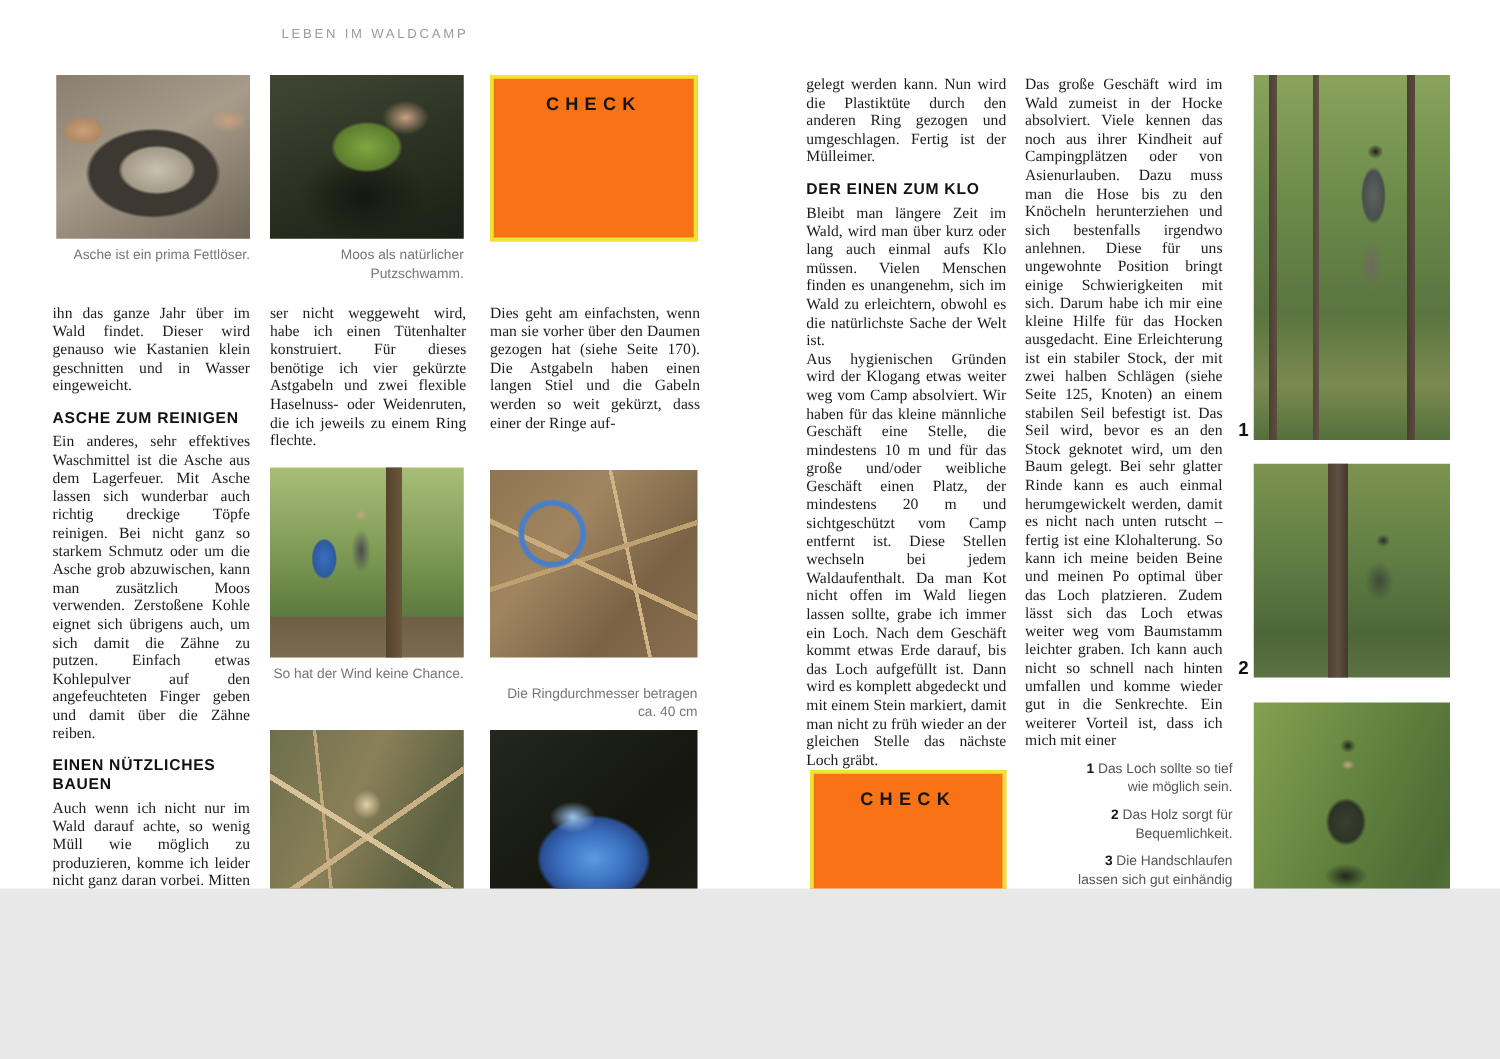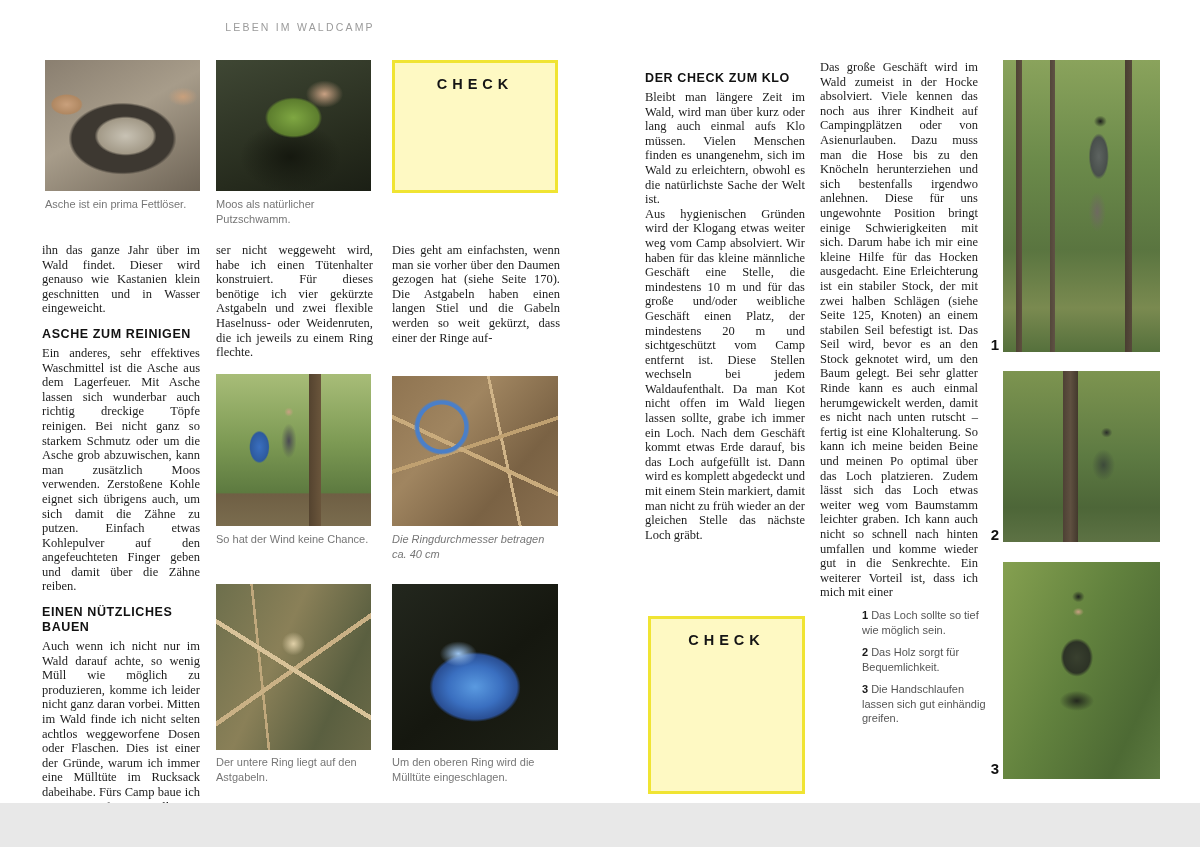--- a/index.html
+++ b/index.html
@@ -1,50 +1,50 @@
 <!DOCTYPE html>
 <html><head>
 <meta charset="utf-8">
 <style>
   * { margin:0; padding:0; box-sizing:border-box; }
   html,body { background:#e8e8e8; }
   #spread {
-    position:relative; width:1200px; height:803px; background:#ffffff;
+    position:relative; width:1200px; height:711px; background:#ffffff;
     overflow:hidden; font-family:"Liberation Sans", sans-serif;
   }
   .runhead {
     position:absolute; width:400px; text-align:center;
     font-size:10.5px; letter-spacing:2.2px; color:#9b9b9b;
   }
   .pagenum {
     position:absolute; width:100px; text-align:right;
     font-size:10.5px; color:#8a8a8a; letter-spacing:0.5px;
   }
   .bodycol {
     position:absolute; font-family:"Liberation Serif", serif;
     font-size:12.5px; line-height:14.6px; color:#1c1c1c; text-align:justify;
   }
   .bodycol p { margin-bottom:0; }
   .bodycol h3 {
     font-family:"Liberation Sans", sans-serif; font-size:12.5px; font-weight:bold;
     letter-spacing:0.6px; color:#111; margin:11px 0 4px 0; line-height:15px; text-align:left;
   }
   .caption {
-    position:absolute; text-align:left; font-size:11px; line-height:14.5px; color:#767676;
+    position:absolute; text-align:right; font-size:11px; line-height:14.5px; color:#767676;
   }
   .photo { position:absolute; }
   .checkbox {
-    position:absolute; border:3px solid #f0e432; background:#fef9c3; padding:13px 8px 10px 8px;
+    position:absolute; border:3px solid #f0e432; background:#f97316; padding:13px 8px 10px 8px;
     text-align:center;
   }
   .checkbox .ck-title {
     font-size:14.5px; font-weight:bold; letter-spacing:5px; color:#151515; margin-bottom:8px;
   }
   .checkbox .ck-body { font-size:11px; line-height:15.5px; color:#3f3f3f; }
-  .numcaps { position:absolute; text-align:left; }
+  .numcaps { position:absolute; text-align:right; }
   .numcap { font-size:11px; line-height:14.5px; color:#555; margin-bottom:8px; }
   .numcap b { color:#1a1a1a; margin-right:3px; }
   .photonum {
     position:absolute; font-size:15px; font-weight:bold; color:#111; width:14px; text-align:right;
   }
   
   .p-ash { background:
     radial-gradient(ellipse 26px 17px at 14% 34%, #c9a07c 0%, #b08862 55%, rgba(0,0,0,0) 62%),
     radial-gradient(ellipse 24px 15px at 89% 28%, #c9a07c 0%, rgba(0,0,0,0) 62%),
     radial-gradient(ellipse 50px 32px at 52% 58%, #c8c2b4 0%, #a39a88 55%, rgba(0,0,0,0) 62%),
@@ -129,31 +129,32 @@
     </div>
     <div class="photo p-windholder" style="left:216px; top:374px; width:155px; height:152px;"></div>
     <div class="caption" style="left:216px; top:532px; width:155px;">So hat der Wind keine Chance.</div>
     <div class="photo p-frame" style="left:216px; top:584px; width:155px; height:166px;"></div>
     <div class="caption" style="left:216px; top:755px; width:155px;">Der untere Ring liegt auf den Astgabeln.</div>
 
     <div class="bodycol" style="left:392px; top:243px; width:168px;">
       <p>Dies geht am einfachsten, wenn man sie vorher über den Daumen gezogen hat (siehe Seite 170). Die Astgabeln haben einen langen Stiel und die Gabeln werden so weit gekürzt, dass einer der Ringe auf-</p>
     </div>
     <div class="photo p-rings" style="left:392px; top:376px; width:166px; height:150px;"></div>
-    <div class="caption" style="left:392px; top:532px; width:166px;font-style:italic;">Die Ringdurchmesser betragen ca. 40 cm</div>
+    <div class="caption" style="left:392px; top:548px; width:166px;">Die Ringdurchmesser betragen ca. 40 cm</div>
     <div class="photo p-bluebag" style="left:392px; top:584px; width:166px; height:166px;"></div>
     <div class="caption" style="left:392px; top:755px; width:166px;">Um den oberen Ring wird die Mülltüte eingeschlagen.</div>
 
     <div class="pagenum" style="left:250px; top:816px;">162</div>
   </div>
 
   <div>
 
     <div class="bodycol" style="left:645px; top:60px; width:160px;">
-      <h3>DER CHECK ZUM KLO</h3>
+      <p>gelegt werden kann. Nun wird die Plastiktüte durch den anderen Ring gezogen und umgeschlagen. Fertig ist der Mülleimer.</p>
+      <h3>DER EINEN ZUM KLO</h3>
       <p>Bleibt man längere Zeit im Wald, wird man über kurz oder lang auch einmal aufs Klo müssen. Vielen Menschen finden es unangenehm, sich im Wald zu erleichtern, obwohl es die natürlichste Sache der Welt ist.</p>
       <p>Aus hygienischen Gründen wird der Klogang etwas weiter weg vom Camp absolviert. Wir haben für das kleine männliche Geschäft eine Stelle, die mindestens 10 m und für das große und/oder weibliche Geschäft einen Platz, der mindestens 20 m und sichtgeschützt vom Camp entfernt ist. Diese Stellen wechseln bei jedem Waldaufenthalt. Da man Kot nicht offen im Wald liegen lassen sollte, grabe ich immer ein Loch. Nach dem Geschäft kommt etwas Erde darauf, bis das Loch aufgefüllt ist. Dann wird es komplett abgedeckt und mit einem Stein markiert, damit man nicht zu früh wieder an der gleichen Stelle das nächste Loch gräbt.</p>
     </div>
 
     <div class="checkbox" style="left:648px; top:616px; width:157px; height:178px;">
       <div class="ck-title">CHECK</div>
     </div>
 
     <div class="bodycol" style="left:820px; top:60px; width:158px;">
       <p>Das große Geschäft wird im Wald zumeist in der Hocke absolviert. Viele kennen das noch aus ihrer Kindheit auf Campingplätzen oder von Asienurlauben. Dazu muss man die Hose bis zu den Knöcheln herunterziehen und sich bestenfalls irgendwo anlehnen. Diese für uns ungewohnte Position bringt einige Schwierigkeiten mit sich. Darum habe ich mir eine kleine Hilfe für das Hocken ausgedacht. Eine Erleichterung ist ein stabiler Stock, der mit zwei halben Schlägen (siehe Seite 125, Knoten) an einem stabilen Seil befestigt ist. Das Seil wird, bevor es an den Stock geknotet wird, um den Baum gelegt. Bei sehr glatter Rinde kann es auch einmal herumgewickelt werden, damit es nicht nach unten rutscht – fertig ist eine Klohalterung. So kann ich meine beiden Beine und meinen Po optimal über das Loch platzieren. Zudem lässt sich das Loch etwas weiter weg vom Baumstamm leichter graben. Ich kann auch nicht so schnell nach hinten umfallen und komme wieder gut in die Senkrechte. Ein weiterer Vorteil ist, dass ich mich mit einer</p>

